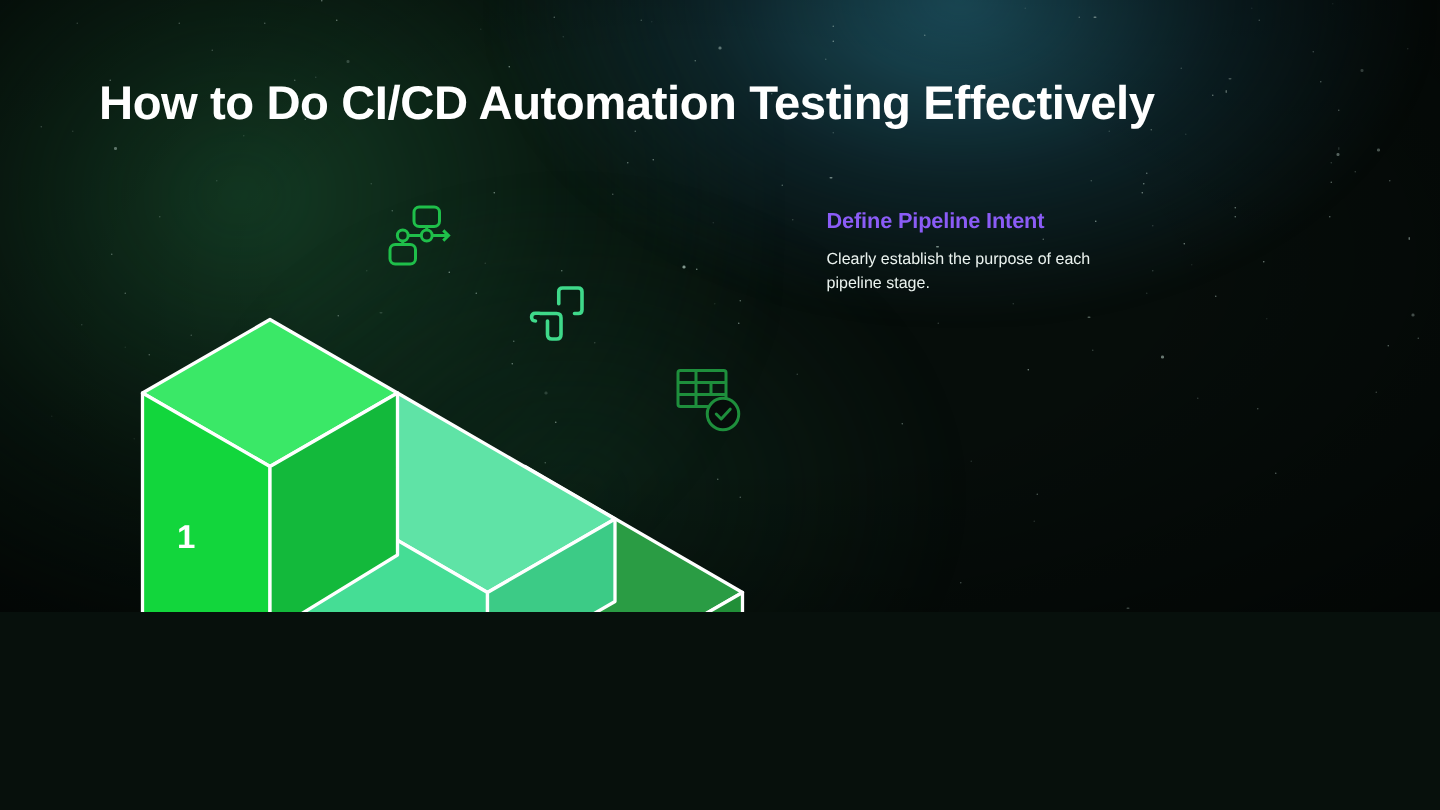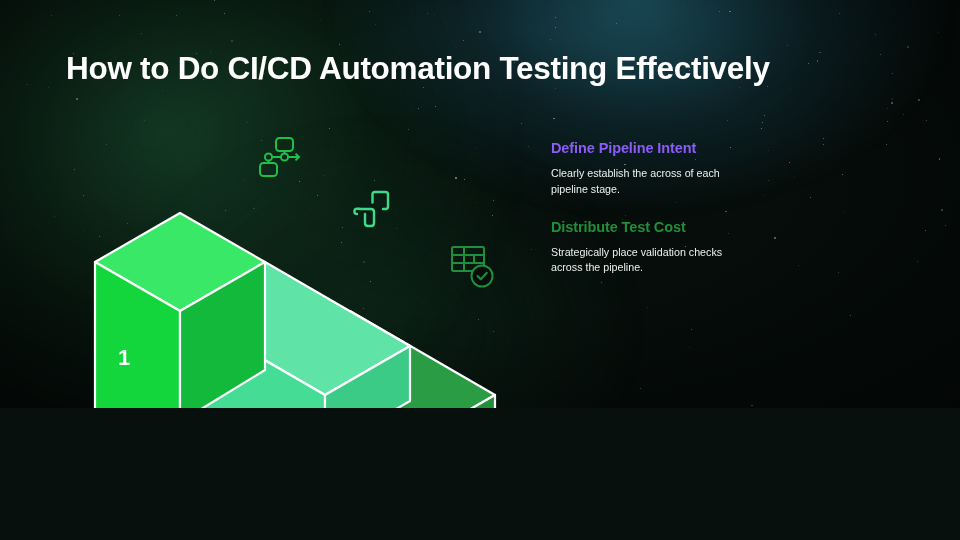--- a/index.html
+++ b/index.html
@@ -340,28 +340,24 @@
       <path d="M24 10 L24 18"></path>
       <circle cx="32" cy="31" r="10.5" fill="#060d0a"></circle>
       <path d="M27.5 31 L30.8 34.3 L36.8 27.8" stroke-linecap="round"></path>
     </svg>
   </div>
 
   <div class="panel">
 
     <div class="block">
       <div class="block-title" style="color:#8b5cf6">Define Pipeline Intent</div>
-      <div class="block-body">Clearly establish the across of each pipeline stage.</div>
+      <div class="block-body">Clearly establish the purpose of each pipeline stage.</div>
     </div>
 
 
-    <div class="block">
-      <div class="block-title" style="color:#218F38">Distribute Test Cost</div>
-      <div class="block-body">Strategically place validation checks across the pipeline.</div>
-    </div>
 
   </div>
 
   <div class="footer-band"></div>
   <div class="divider"></div>
   <div class="divider-bottom"></div>
 
   <div class="brand">
     <svg width="36" height="22" viewBox="0 0 36 22">
       <defs>

